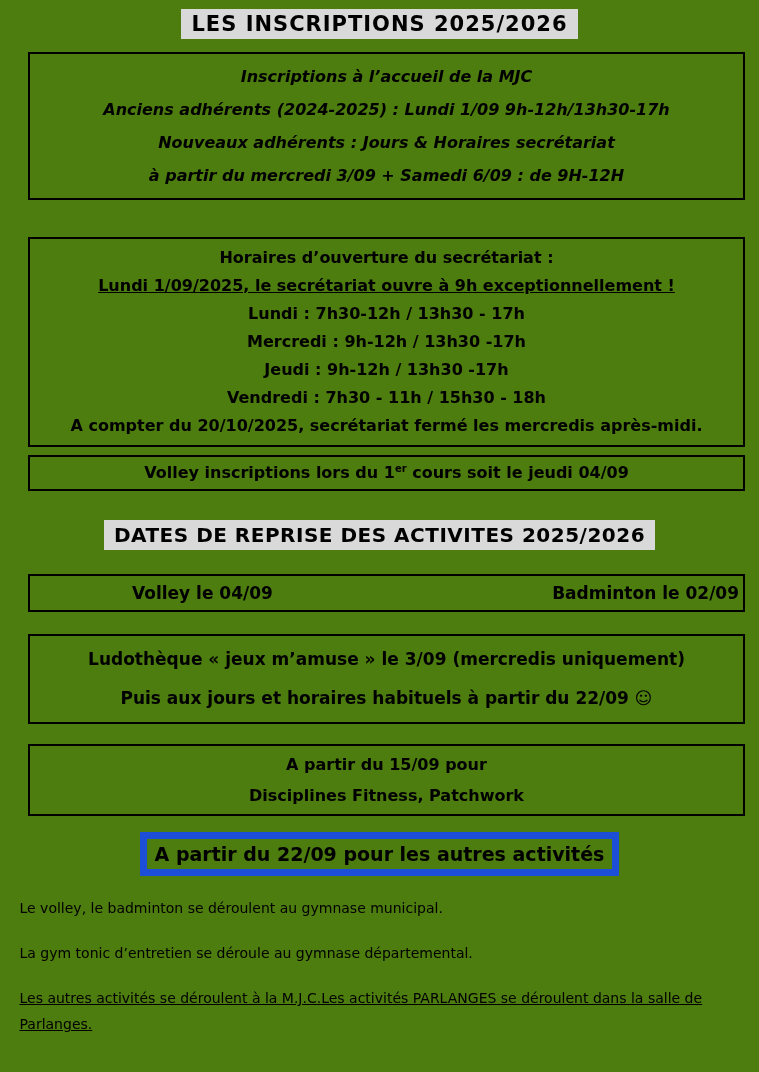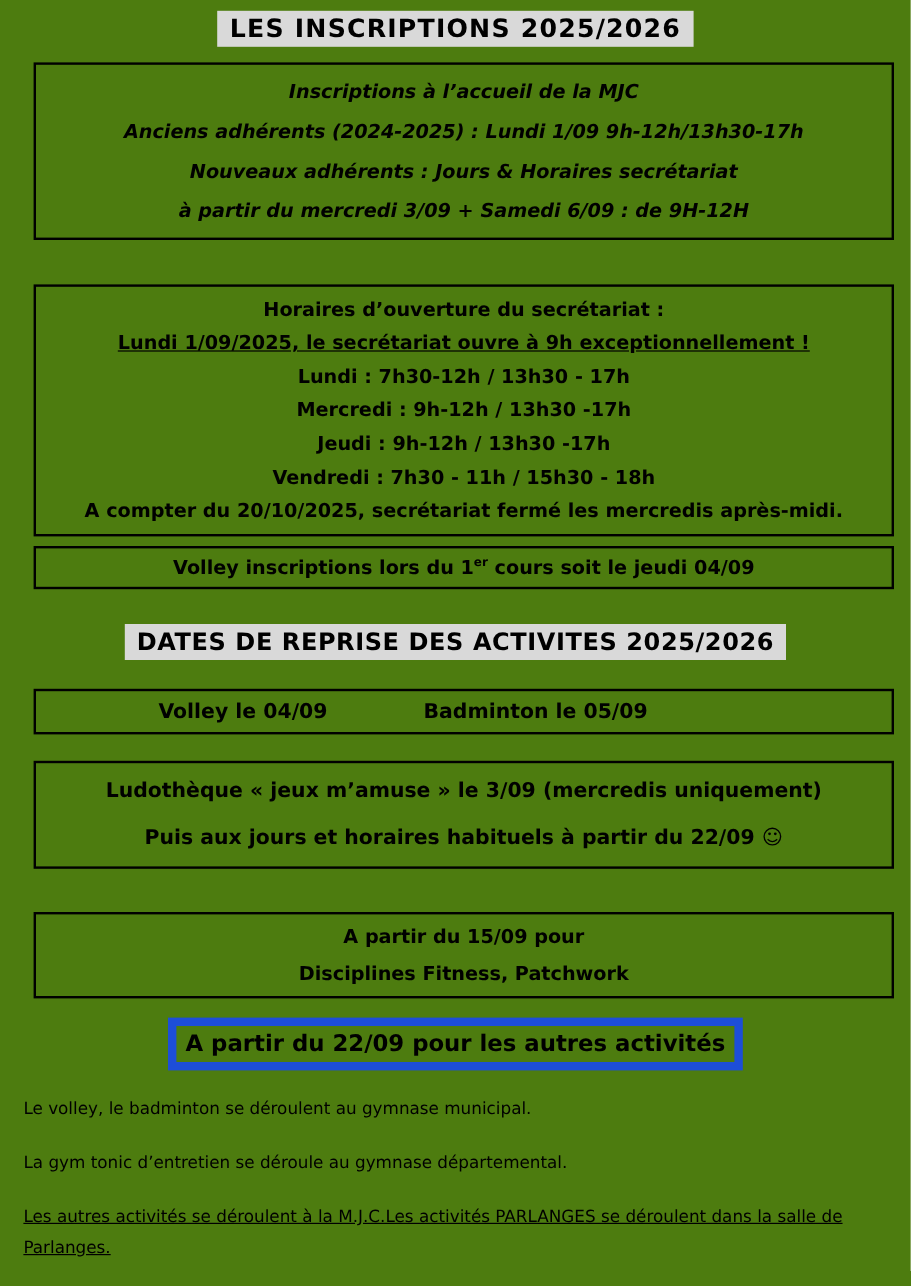--- a/index.html
+++ b/index.html
@@ -34,27 +34,27 @@
   .box2 { margin-top: 37px; padding: 5px 4px; font-size: 16px; }
   .box2 .bline { line-height: 28px; }
   .underlined { text-decoration: underline; }
   .box3 { margin-top: 8px; padding: 2px 20px; font-size: 16px; }
   .box3 .bline { line-height: 28px; }
   sup.ord { font-size: 10px; vertical-align: super; line-height: 0; }
   .title2-wrap { text-align: center; margin-top: 20px; }
   .title2-wrap .highlight { font-size: 20px; letter-spacing: 0.5px; }
   .box4 {
     margin-top: 24px; padding: 3px 4px; font-size: 17px;
-    display: flex; align-items: center; justify-content: flex-start;
+    display: flex; align-items: center; justify-content: space-between;
     text-align: left; gap: 80px; padding-left: 102px;
   }
   .box4 .bline { line-height: 28px; }
   .box5 { margin-top: 22px; padding: 4px 4px; font-size: 17px; }
   .box5 .bline { line-height: 39px; }
-  .box6 { margin-top: 36px; padding: 3px 4px; font-size: 16px; }
+  .box6 { margin-top: 20px; padding: 3px 4px; font-size: 16px; }
   .box6 .bline { line-height: 31px; }
   .box7-wrap { text-align: center; margin-top: 16px; }
   .box7 {
     display: inline-block;
     border: 7px solid #1d4ed8;
     font-weight: bold;
     font-size: 19px;
     padding: 2px 8px;
     line-height: 26px;
   }
@@ -98,21 +98,21 @@
   <div class="box box3">
     <div class="bline"><span>Volley inscriptions lors du 1</span><sup class="ord">er</sup><span> cours soit le jeudi 04/09</span></div>
   </div>
 
   <div class="title-wrap title2-wrap">
     <span class="highlight">DATES DE REPRISE DES ACTIVITES 2025/2026</span>
   </div>
 
   <div class="box box4">
     <span class="bline">Volley le 04/09</span>
-    <span class="bline">Badminton le 05/09</span>
+    <span class="bline">Badminton le 02/09</span>
   </div>
 
   <div class="box box5">
     <div class="bline">Ludothèque « jeux m’amuse » le 3/09 (mercredis uniquement)</div>
     <div class="bline">Puis aux jours et horaires habituels à partir du 22/09 ☺</div>
   </div>
 
   <div class="box box6">
     <div class="bline">A partir du 15/09 pour</div>
     <div class="bline">Disciplines Fitness, Patchwork</div>

